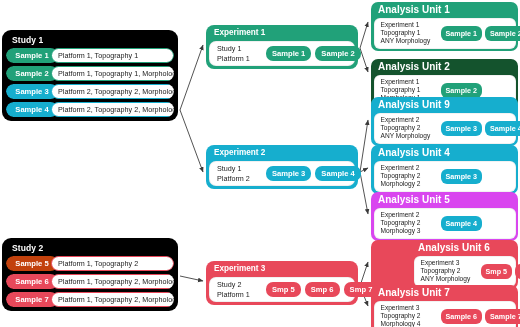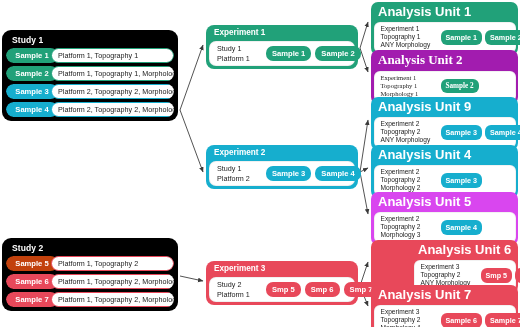--- a/index.html
+++ b/index.html
@@ -102,21 +102,21 @@
 
   
   .au {
     position: absolute;
     border-radius: 7px;
     left: 371px;
     width: 147px;
   }
   .au-title {
     color: #ffffff;
-    font-size: 13px;
+    font-size: 10px;
     font-weight: bold;
     padding: 2px 0 3px 7px;
   }
   .au-body {
     display: flex;
     align-items: center;
     background: #ffffff;
     border-radius: 6px;
     margin: 0 2.5px 2.5px 2.5px;
     padding: 2px 3px;
@@ -246,21 +246,21 @@
         <div class="au-body">
           <div class="au-meta">
             <div>Experiment 1</div>
             <div>Topography 1</div>
             <div>ANY Morphology</div>
           </div>
           <span class="au-pill" style="background: rgb(33, 161, 121);">Sample 1</span>
           <span class="au-pill" style="background: rgb(33, 161, 121);">Sample 2</span>
         </div>
       </div>
-      <div class="au" style="top: 50px; background: #a21caf; font-family: Liberation Serif, serif;">
+      <div class="au" style="top: 59px; background: #14532d;">
         <div class="au-title">Analysis Unit 2</div>
         <div class="au-body">
           <div class="au-meta">
             <div>Experiment 1</div>
             <div>Topography 1</div>
             <div>Morphology 1</div>
           </div>
           <span class="au-pill" style="background: rgb(33, 161, 121);">Sample 2</span>
         </div>
       </div>

